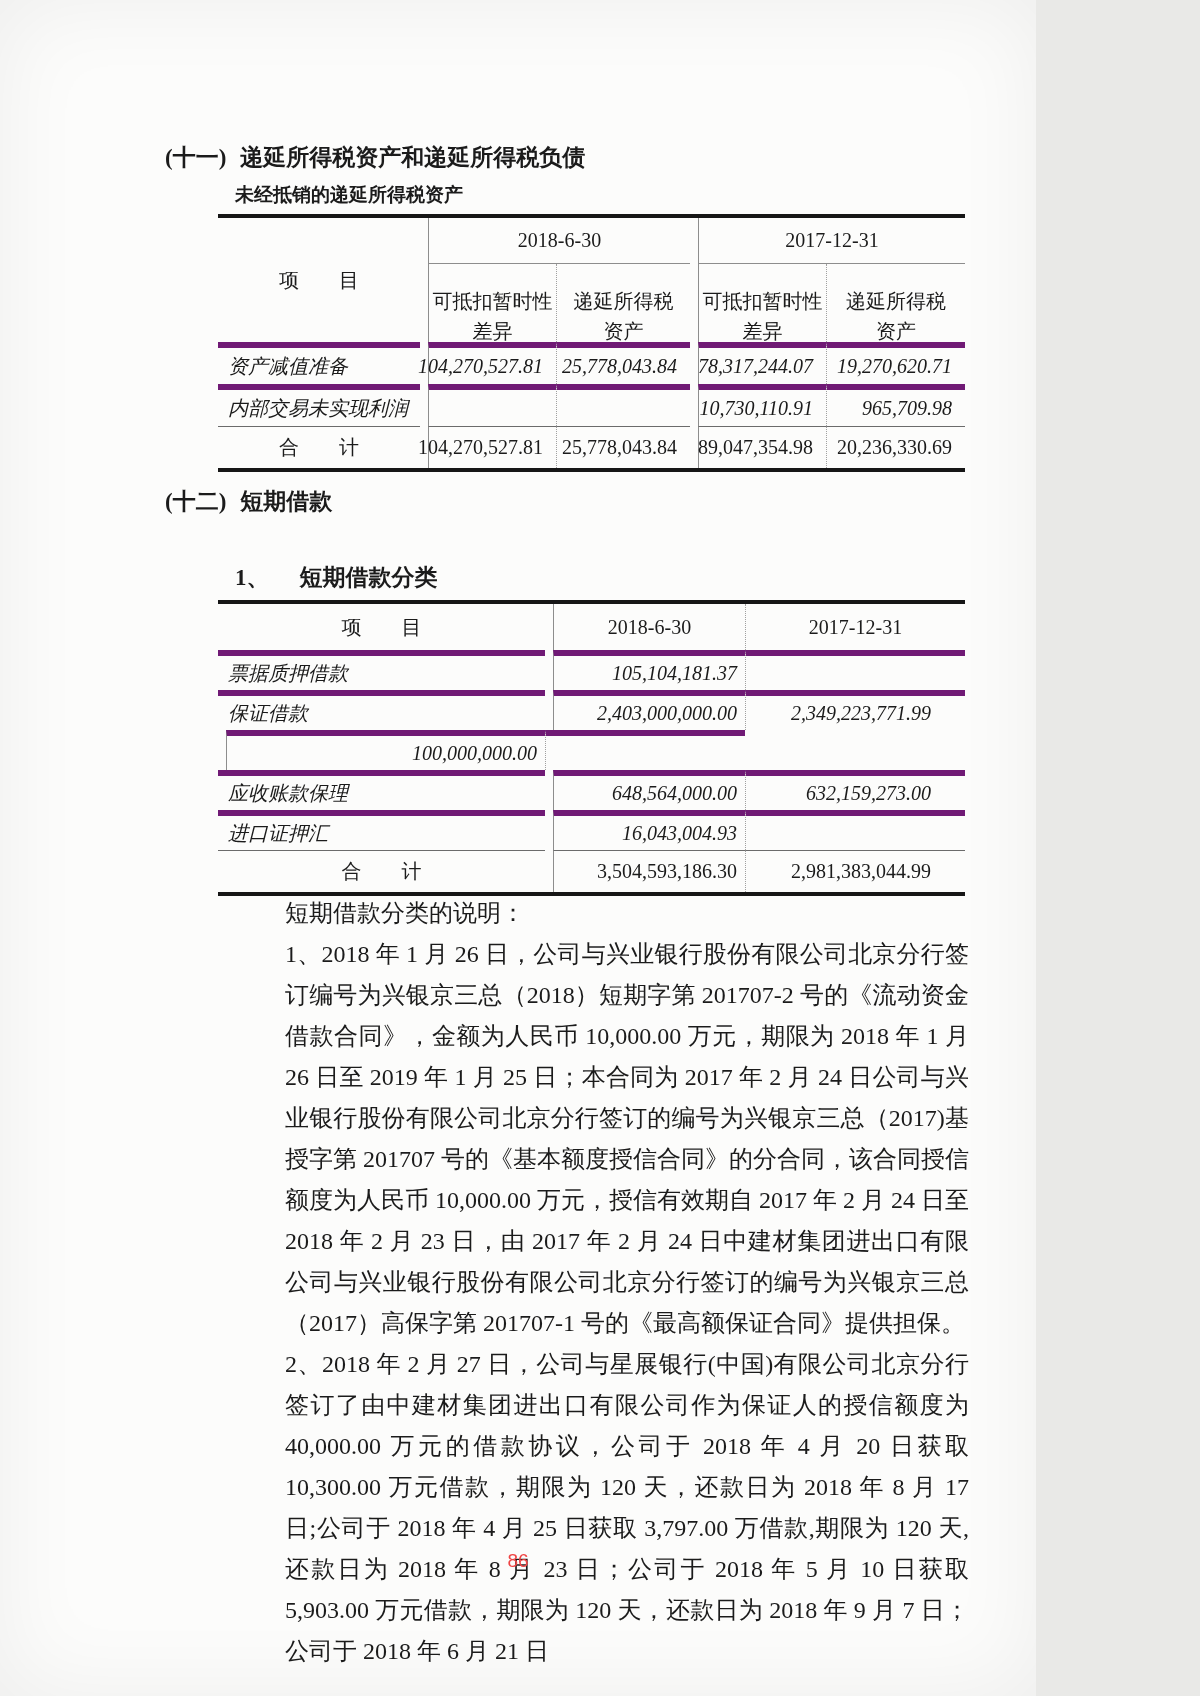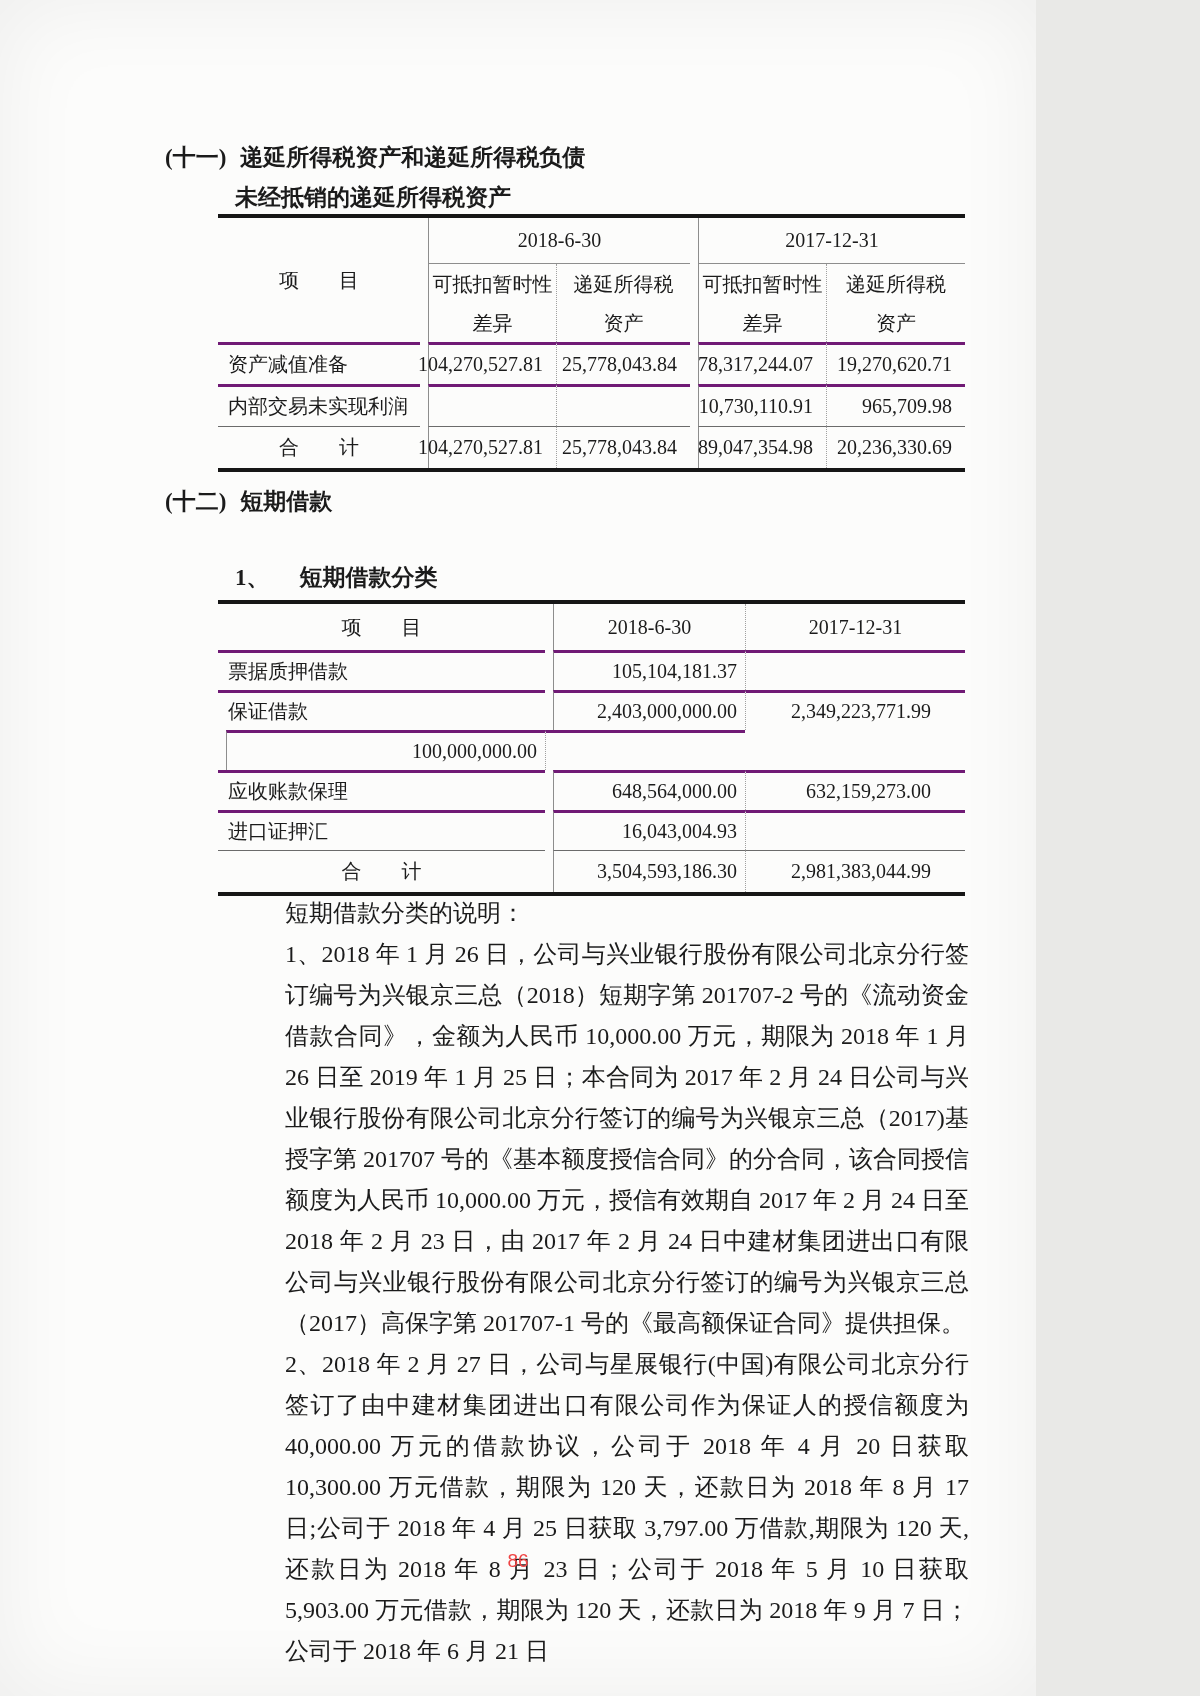--- a/index.html
+++ b/index.html
@@ -15,21 +15,21 @@
     box-shadow:inset 0 0 90px rgba(0,0,0,0.06);
     overflow:hidden;
   }
   .heading{
     position:absolute;left:165px;
     font-size:23px;font-weight:bold;white-space:nowrap;
   }
   .sec-no{margin-right:14px;}
   .subheading{
     position:absolute;left:235px;
-    font-size:23px;font-weight:bold;white-space:nowrap;
+    font-size:19px;font-weight:bold;white-space:nowrap;
   }
   .sub12{position:absolute;left:235px;font-size:23px;font-weight:bold;white-space:nowrap;}
   .sub12 .sub-no{margin-right:30px;}
 
   
   .t1{
     position:absolute;left:218px;top:214px;
     display:grid;
     grid-template-columns:202px 136px 134px 136px 139px;
     grid-template-rows:46px 78px 42px 42px 42px;
@@ -48,24 +48,24 @@
     font-size:20px;
   }
   .c{display:flex;align-items:center;box-sizing:border-box;}
   .ctr{justify-content:center;text-align:center;}
   .item{padding-left:10px;}
   .num{justify-content:flex-end;text-align:right;padding-right:13px;}
   .num2{justify-content:flex-end;text-align:right;padding-right:8px;}
   .num3{justify-content:flex-end;text-align:right;padding-right:34px;}
   .bl{border-left:1px solid #8d8d8d;margin-left:8px;}
   .bld{border-left:1px dotted #a0a0a0;}
-  .bt{border-top:3px solid #701a75;}
+  .bt{border-top:6px solid #701a75;font-style:italic;}
   .btd{border-top:1px solid #6b6b6b;}
   .gb{border-bottom:1px solid #8d8d8d;}
-  .sub{flex-direction:column;justify-content:center;gap:17px;line-height:22px;}
+  .sub{flex-direction:column;justify-content:flex-end;gap:8px;line-height:22px;}
 
   .item-h{grid-area:1/1/3/2;}
   .g1{grid-area:1/2/2/4;}
   .g2{grid-area:1/4/2/6;}
   .s1{grid-area:2/2;} .s2{grid-area:2/3;} .s3{grid-area:2/4;} .s4{grid-area:2/5;}
   .co1{grid-column:1;} .co2{grid-column:2;} .co3{grid-column:3;} .co4{grid-column:4;text-align:right;} .co5{grid-column:5;}
   .r3{grid-row:3;} .r4{grid-row:4;} .r5{grid-row:5;}
   .w2{grid-row:2;} .w3{grid-row:3;} .w4{grid-row:4;} .w5{grid-row:5;} .w6{grid-row:6;} .w7{grid-row:7;}
 
   

